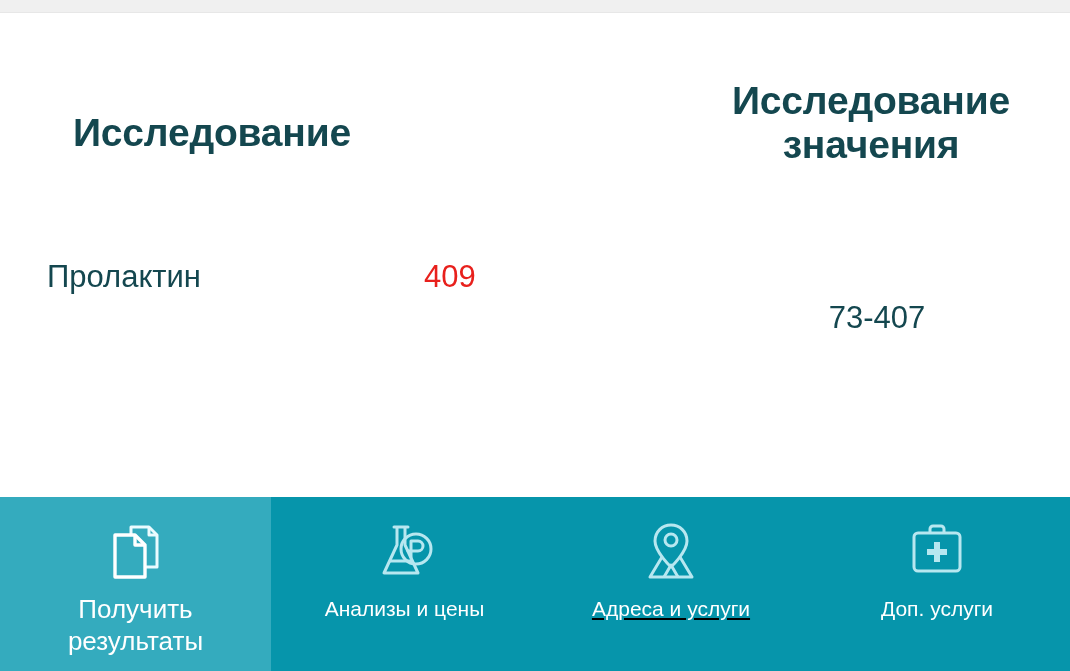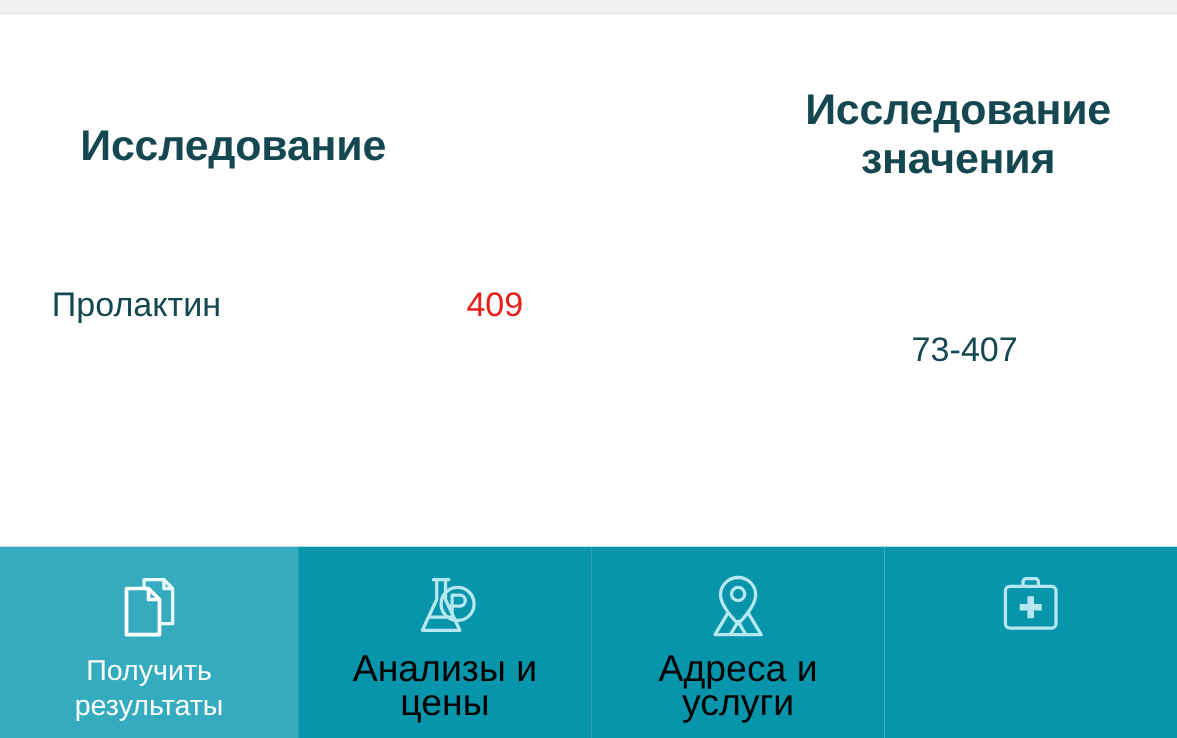--- a/index.html
+++ b/index.html
@@ -135,36 +135,36 @@
     flex-direction: column;
     align-items: center;
     justify-content: flex-start;
     padding-top: 22px;
     box-sizing: border-box;
     background: #0695ab;
     cursor: pointer;
   }
   .tab-0 { width: 271px; background: #34abbe; }
   .tab-1 { width: 267px; }
-  .tab-2 { width: 266px; }
+  .tab-2 { width: 266px; text-decoration: underline; }
   .tab-3 { width: 266px; }
 
   .tab-icon {
     width: 62px;
     height: 64px;
     display: block;
     margin-bottom: 10px;
   }
   .tab-icon svg { display: block; width: 100%; height: 100%; }
 
   .tab-label {
-    font-size: 34px;
+    font-size: 21px;
     line-height: 31px;
     text-align: center;
-    color: #000000;
+    color: #ffffff;
     padding: 0 6px;
     white-space: pre-line;
   }
   .tab-0 .tab-label {
     color: #ffffff;
     font-size: 26px;
     line-height: 32px;
   }
 </style>
 </head>
@@ -235,17 +235,18 @@
     </div>
 
     <div class="tab tab-3">
       <span class="tab-icon">
         <svg viewBox="0 0 62 64" fill="none" xmlns="http://www.w3.org/2000/svg">
           <path d="M24 14 V10 A3 3 0 0 1 27 7 H35 A3 3 0 0 1 38 10 V14" stroke="#b7e7f0" stroke-width="3" stroke-linejoin="round" fill="none"></path>
           <rect x="8" y="14" width="46" height="38" rx="4" stroke="#b7e7f0" stroke-width="3" fill="none"></rect>
           <path d="M31 23 V43 M21 33 H41" stroke="#b7e7f0" stroke-width="6" stroke-linecap="butt"></path>
         </svg>
       </span>
+      <span class="tab-label">Доп. услуги</span>
     </div>
 
   </nav>
 
 </div>
 
 </body></html>

